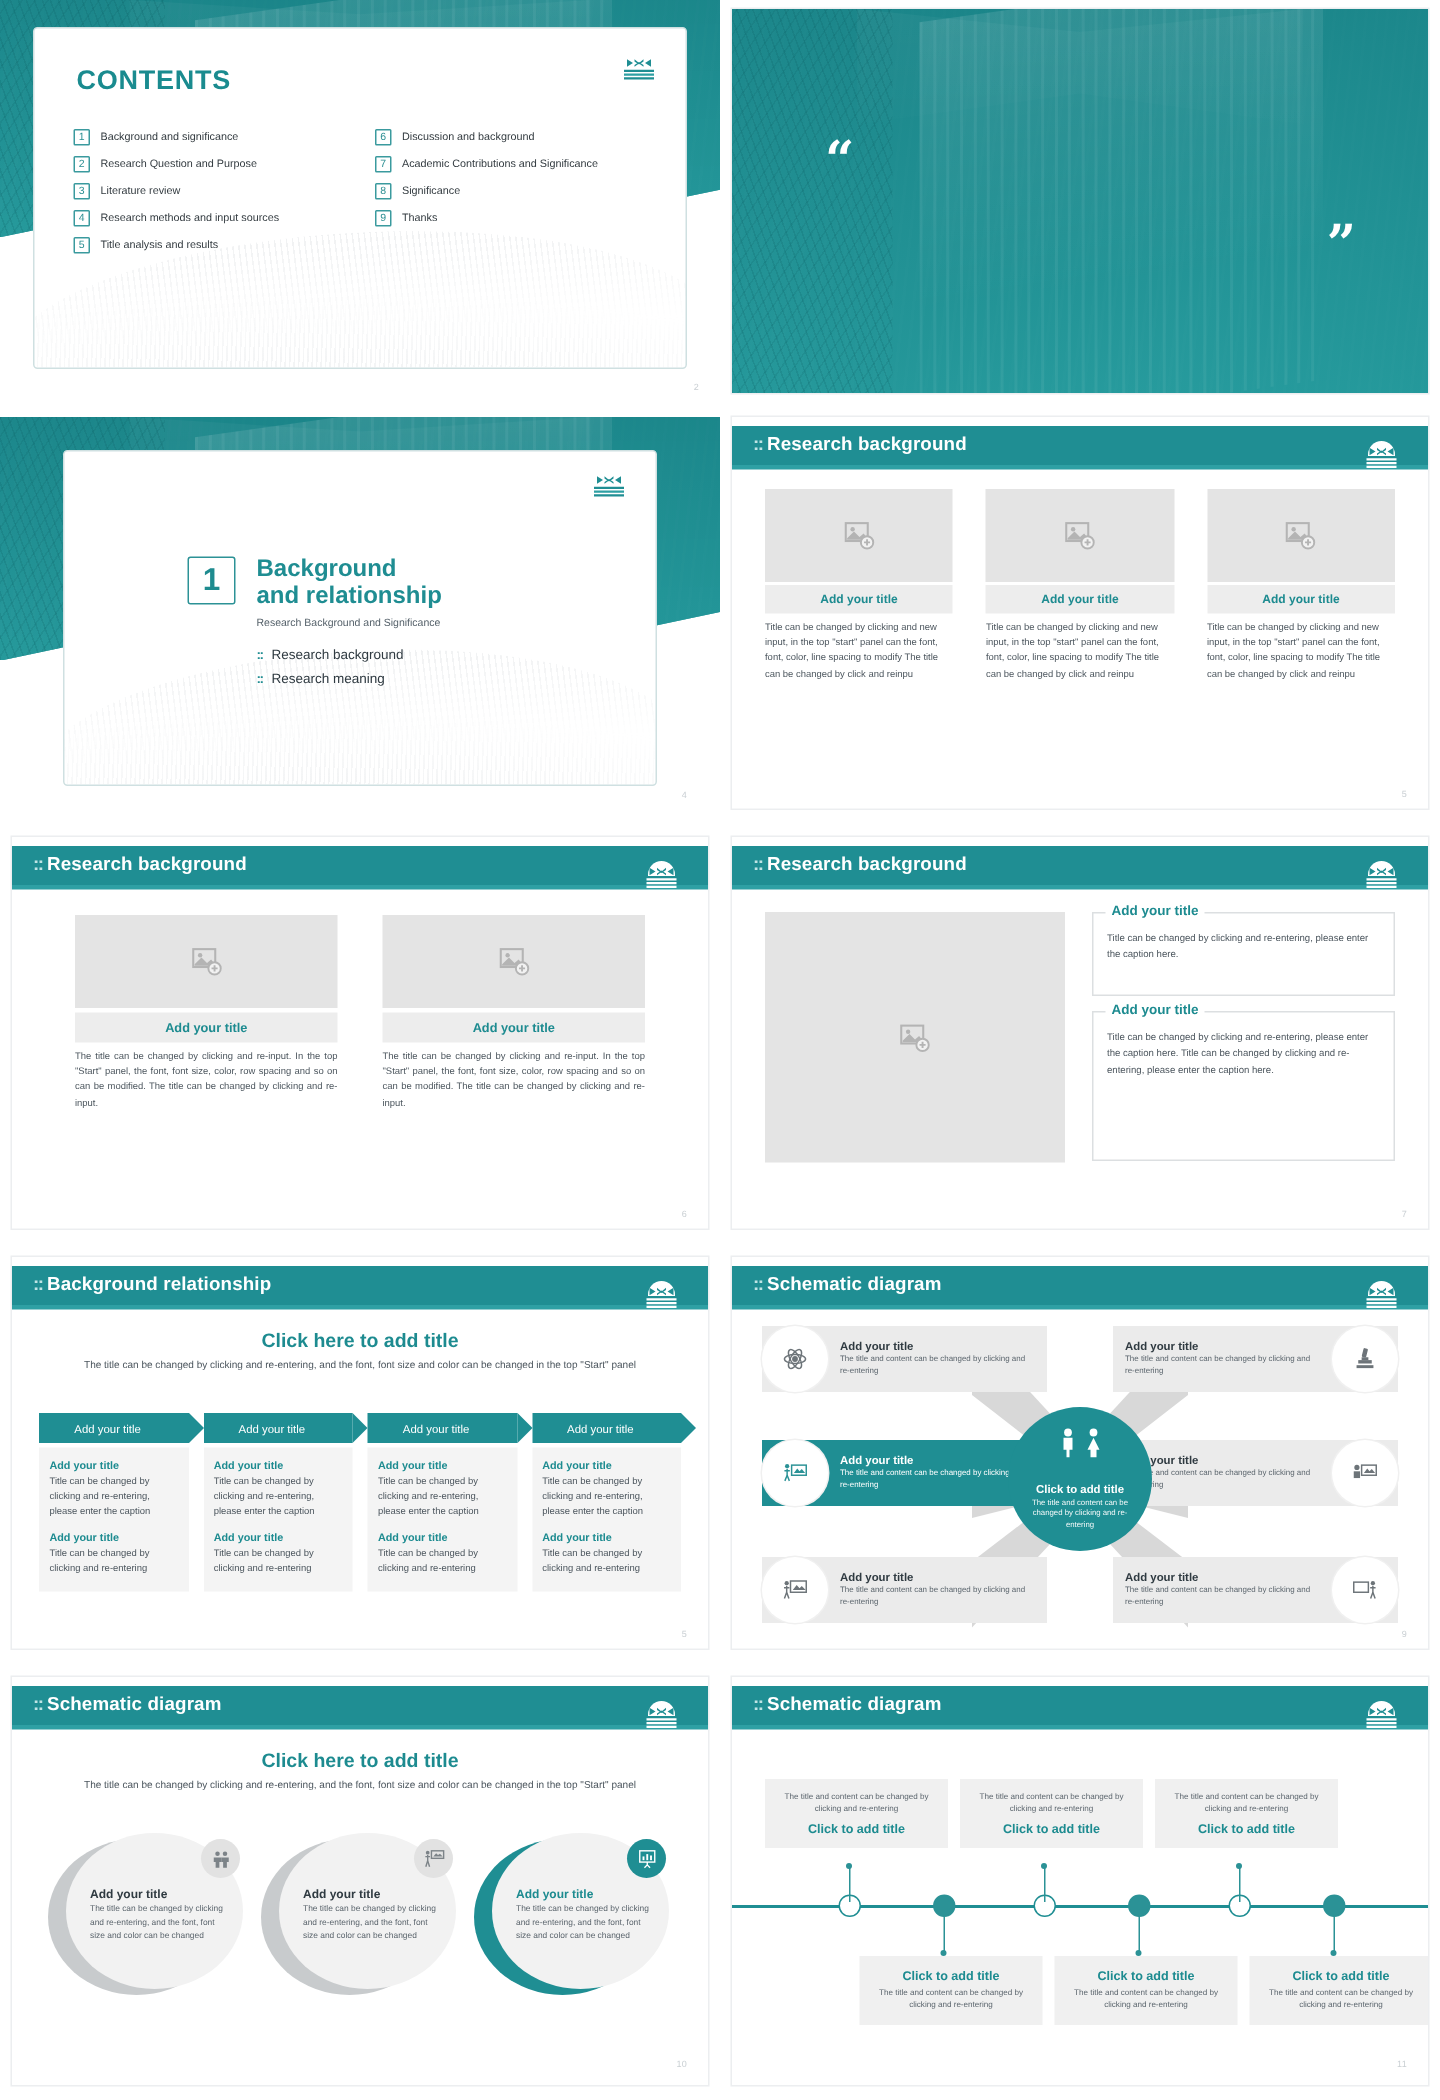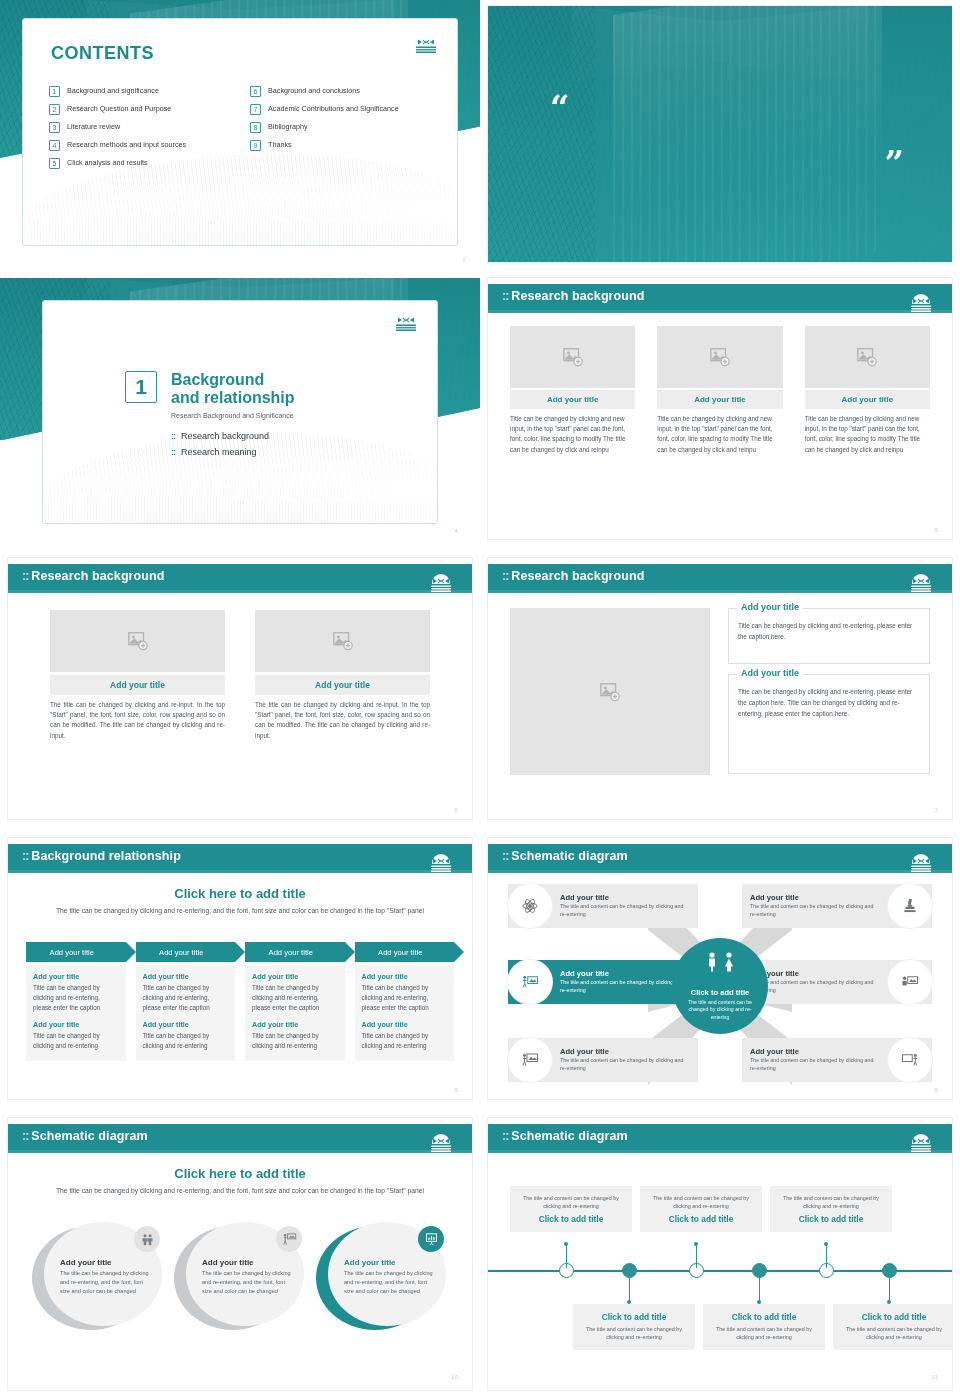--- a/index.html
+++ b/index.html
@@ -221,35 +221,35 @@
             <div class="toc-item">
               <span class="toc-num">3</span>
               <span class="toc-label">Literature review</span>
             </div>
             <div class="toc-item">
               <span class="toc-num">4</span>
               <span class="toc-label">Research methods and input sources</span>
             </div>
             <div class="toc-item">
               <span class="toc-num">5</span>
-              <span class="toc-label">Click analysis and results</span>
+              <span class="toc-label">Title analysis and results</span>
             </div>
           </div>
           <div class="toc-col">
             <div class="toc-item">
               <span class="toc-num">6</span>
-              <span class="toc-label">Background and conclusions</span>
+              <span class="toc-label">Discussion and background</span>
             </div>
             <div class="toc-item">
               <span class="toc-num">7</span>
               <span class="toc-label">Academic Contributions and Significance</span>
             </div>
             <div class="toc-item">
               <span class="toc-num">8</span>
-              <span class="toc-label">Bibliography</span>
+              <span class="toc-label">Significance</span>
             </div>
             <div class="toc-item">
               <span class="toc-num">9</span>
               <span class="toc-label">Thanks</span>
             </div>
           </div>
         </div>
       </div>
       <div class="pagenum">2</div>
     </div>

